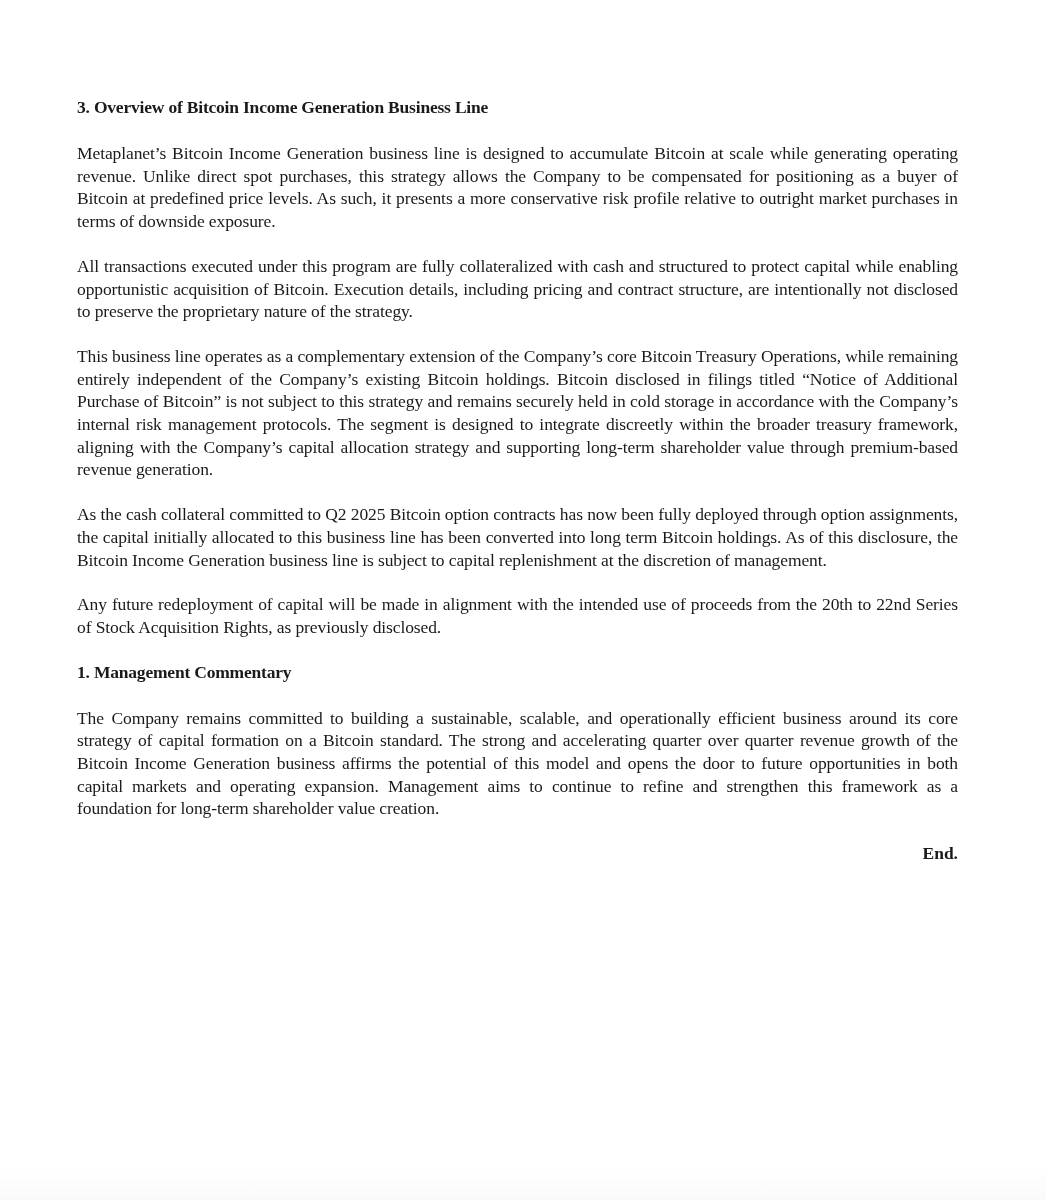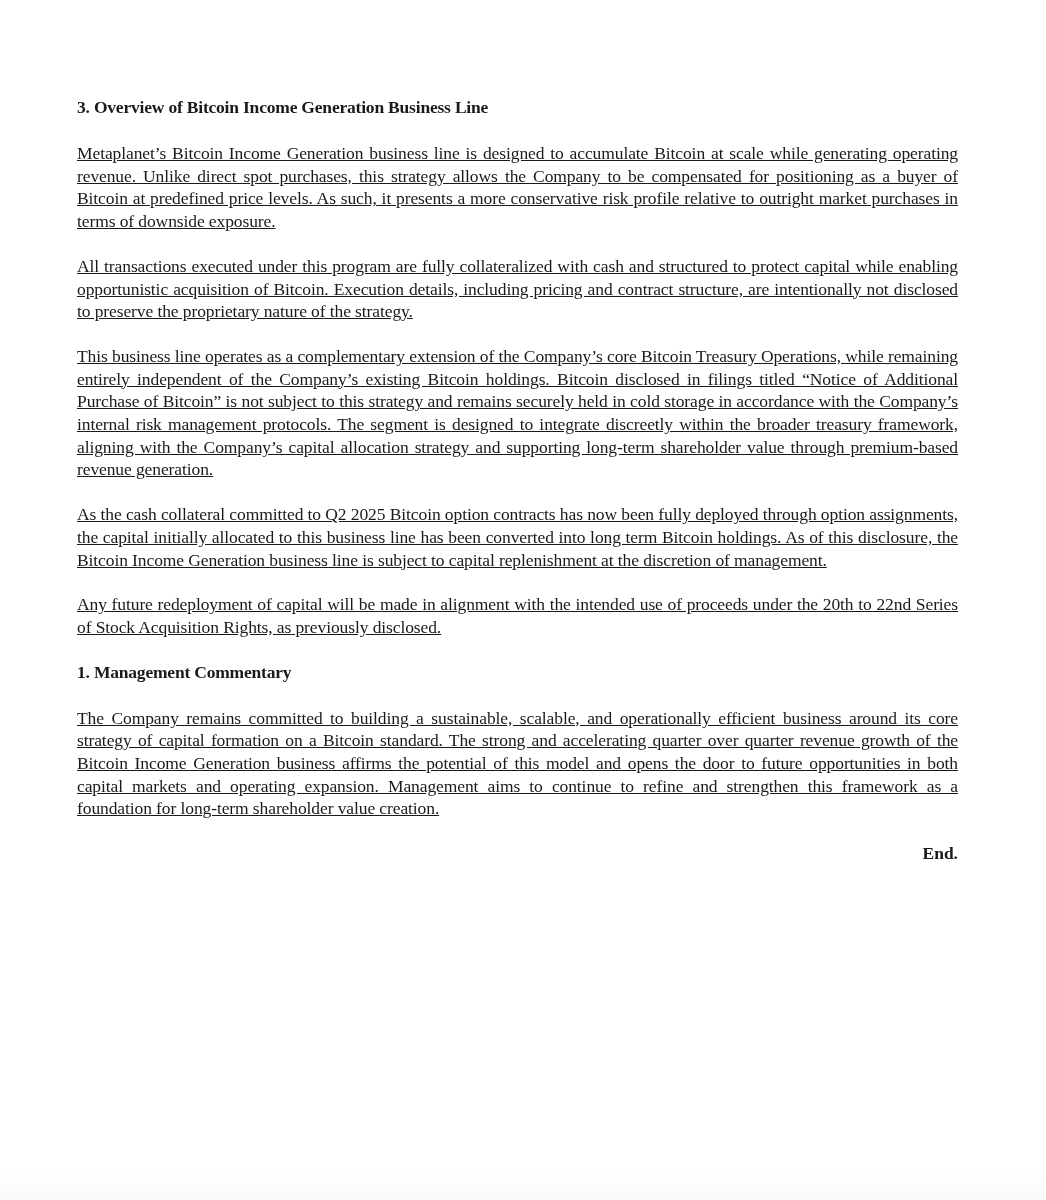--- a/index.html
+++ b/index.html
@@ -27,21 +27,20 @@
       line-height: 23px;
       margin: 0 0 23px 0;
       letter-spacing: -0.2px;
     }
     .para {
       font-size: 17.5px;
       line-height: 22.7px;
       text-align: justify;
       margin: 0 0 22px 0;
       letter-spacing: -0.1px;
-      text-decoration: underline;
     }
     .end-mark {
       text-align: right;
       font-weight: bold;
       font-size: 17.5px;
       line-height: 23px;
     }
     .bottom-fade {
       position: absolute;
       left: 0;
@@ -58,21 +57,21 @@
 
   <section>
     <h3 class="section-heading">3. Overview of Bitcoin Income Generation Business Line</h3>
     <p class="para">Metaplanet’s Bitcoin Income Generation business line is designed to accumulate Bitcoin at scale while generating operating revenue. Unlike direct spot purchases, this strategy allows the Company to be compensated for positioning as a buyer of Bitcoin at predefined price levels. As such, it presents a more conservative risk profile relative to outright market purchases in terms of downside exposure.</p>
     <p class="para">All transactions executed under this program are fully collateralized with cash and structured to protect capital while enabling opportunistic acquisition of Bitcoin. Execution details, including pricing and contract structure, are intentionally not disclosed to preserve the proprietary nature of the strategy.</p>
     <p class="para">This business line operates as a complementary extension of the Company’s core Bitcoin Treasury Operations, while remaining entirely independent of the Company’s existing Bitcoin holdings. Bitcoin disclosed in filings titled “Notice of Additional Purchase of Bitcoin” is not subject to this strategy and remains securely held in cold storage in accordance with the Company’s internal risk management protocols. The segment is designed to integrate discreetly within the broader treasury framework, aligning with the Company’s capital allocation strategy and supporting long-term shareholder value through premium-based revenue generation.</p>
   </section>
 
   <section>
     <p class="para">As the cash collateral committed to Q2 2025 Bitcoin option contracts has now been fully deployed through option assignments, the capital initially allocated to this business line has been converted into long term Bitcoin holdings. As of this disclosure, the Bitcoin Income Generation business line is subject to capital replenishment at the discretion of management.</p>
-    <p class="para">Any future redeployment of capital will be made in alignment with the intended use of proceeds under the 20th to 22nd Series of Stock Acquisition Rights, as previously disclosed.</p>
+    <p class="para">Any future redeployment of capital will be made in alignment with the intended use of proceeds from the 20th to 22nd Series of Stock Acquisition Rights, as previously disclosed.</p>
   </section>
 
   <section>
     <h3 class="section-heading">1. Management Commentary</h3>
     <p class="para">The Company remains committed to building a sustainable, scalable, and operationally efficient business around its core strategy of capital formation on a Bitcoin standard. The strong and accelerating quarter over quarter revenue growth of the Bitcoin Income Generation business affirms the potential of this model and opens the door to future opportunities in both capital markets and operating expansion. Management aims to continue to refine and strengthen this framework as a foundation for long-term shareholder value creation.</p>
   </section>
 
   <div class="end-mark">End.</div>
 </div>
 

